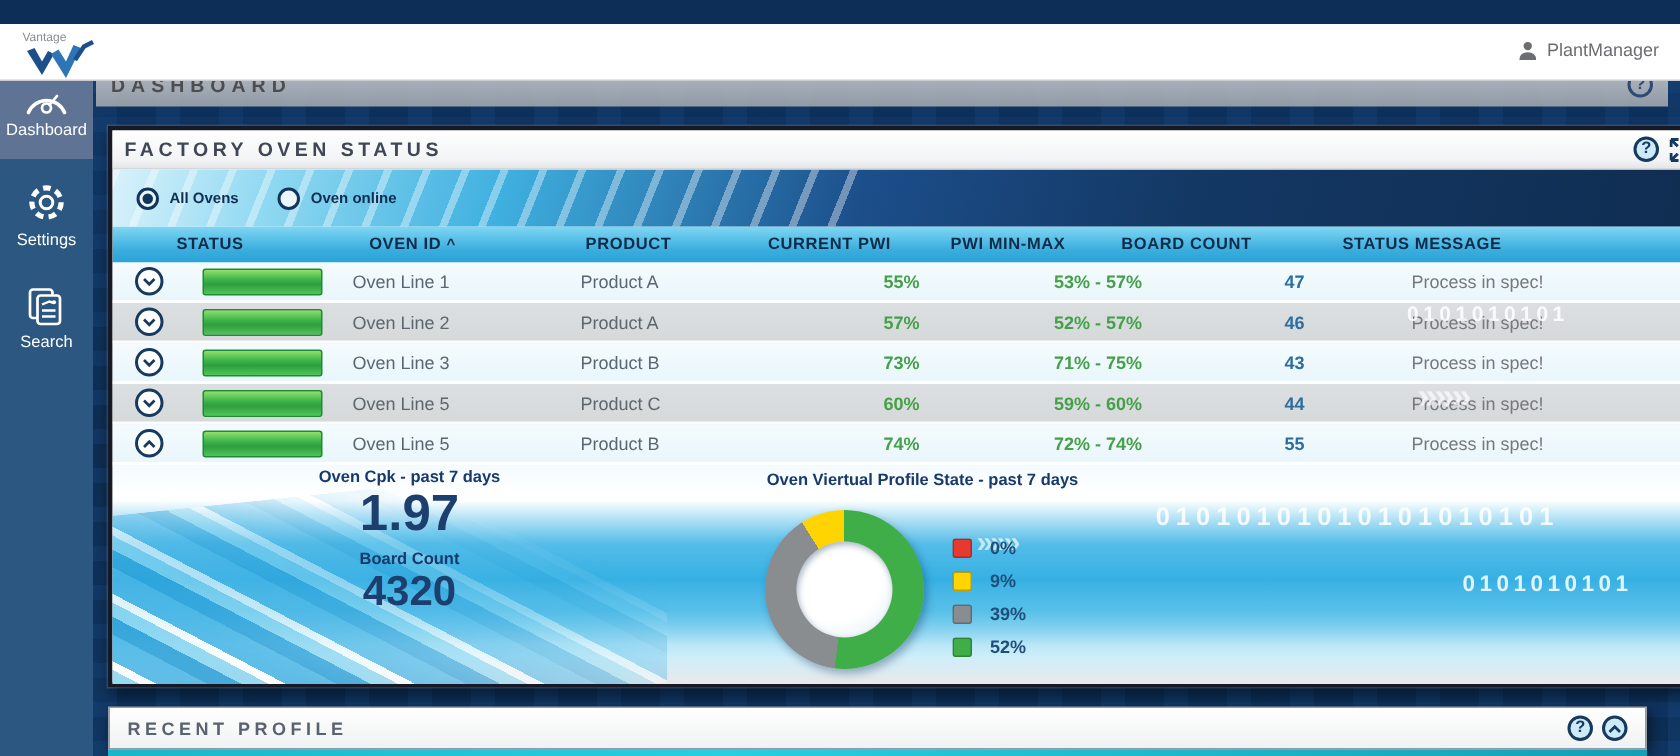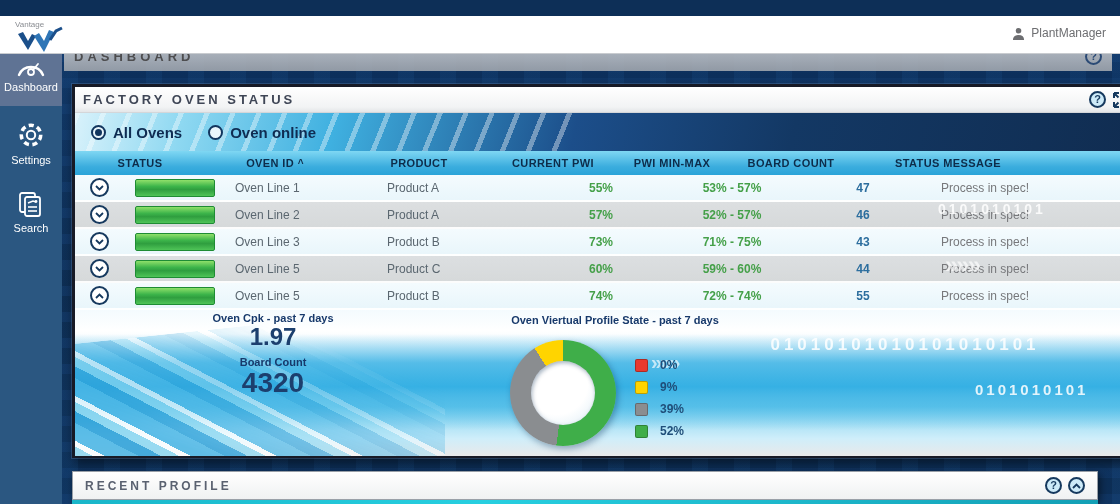--- a/index.html
+++ b/index.html
@@ -54,21 +54,21 @@
   .filters { height:38px; position:relative;
              background:linear-gradient(103deg,#d9f2fb 0%, #8ed8f1 10%, #3fb0e0 24%, #1c4e8a 46%, #133864 66%, #102c50 100%);
              display:flex; align-items:center; gap:26px; padding-left:16px; }
   .filters:before { content:""; position:absolute; inset:0;
              background:repeating-linear-gradient(112deg, rgba(255,255,255,.38) 0 5px, rgba(255,255,255,0) 5px 24px);
              width:46%; }
   .radio-opt { display:flex; align-items:center; gap:7px; position:relative; z-index:2; cursor:pointer; }
   .radio-circle { width:15px; height:15px; border-radius:50%; background:#eaf6fc; border:2px solid #12355e;
                   display:flex; align-items:center; justify-content:center; }
   .radio-dot { width:7px; height:7px; border-radius:50%; background:#12355e; }
-  .radio-label { color:#0f2c52; font-size:15px; font-weight:bold; }
+  .radio-label { color:#0f2c52; font-size:10px; font-weight:bold; }
 
   
   .grid { display:grid; grid-template-columns:48px 82px 140px 148px 120px 118px 120px 194px 48px; align-items:center; }
   .thead { height:24px; background:linear-gradient(180deg,#7fd7f3 0%, #3badde 65%, #2aa3d8 100%);
            font-size:11px; font-weight:bold; color:#0d2c4a; }
   .th { text-align:center; letter-spacing:.4px; }
   .th-left-span { grid-column:1 / 3; }
   .sort-caret { font-size:10px; }
 
   .trow { height:27px; border-bottom:2px solid rgba(255,255,255,.9); font-size:12px; color:#5b6770; position:relative;gap:12px; }
@@ -91,21 +91,21 @@
             background:linear-gradient(180deg,#f4fbfe 0%, #ffffff 14%, #e9f7fd 30%, #b9e6f6 48%, #7fd2ef 66%, #cfeefa 88%, #e9e9ea 100%); }
   .detail .cyan-band { position:absolute; left:0; top:24px; width:100%; height:96px;
             background:linear-gradient(180deg, rgba(41,171,226,0) 0%, rgba(41,171,226,.75) 30%, rgba(41,171,226,.9) 55%, rgba(41,171,226,0) 100%); }
   .detail .stripes { position:absolute; left:-30px; bottom:-20px; width:400px; height:150px;
             background:repeating-linear-gradient(32deg, #2a9fd8 0 10px, #8ed8f1 10px 18px, #ffffff 18px 23px, #49b5e5 23px 38px);
             transform:skewY(-6deg); opacity:.85;
             -webkit-mask-image:linear-gradient(25deg,#000 30%, rgba(0,0,0,0) 75%);
             mask-image:linear-gradient(25deg,#000 30%, rgba(0,0,0,0) 75%); }
   .cpk-block { position:absolute; left:118px; top:2px; width:160px; text-align:center; z-index:5; }
   .cpk-label { font-size:11px; font-weight:bold; color:#17396b; }
-  .cpk-value { font-size:24px; font-weight:bold; color:#1c3f6e; line-height:1.1; }
+  .cpk-value { font-size:34px; font-weight:bold; color:#1c3f6e; line-height:1.1; }
   .bc-label  { font-size:11px; font-weight:bold; color:#17396b; margin-top:6px; }
   .bc-value  { font-size:28px; font-weight:bold; color:#1c3f6e; line-height:1.1; }
   .chart-title { position:absolute; left:370px; top:4px; width:340px; text-align:center;
                  font-size:11px; font-weight:bold; color:#17396b; z-index:5; }
   .donut { position:absolute; left:435px; top:30px; width:106px; height:106px; border-radius:50%;
            box-shadow:2px 3px 6px rgba(0,40,80,.35); z-index:4; }
   .donut-hole { position:absolute; left:21px; top:21px; width:64px; height:64px; border-radius:50%;
                 background:radial-gradient(circle at 40% 35%, #ffffff 55%, #dcecf5 100%);
                 box-shadow:inset 1px 2px 4px rgba(0,40,80,.35); }
   .legend { position:absolute; left:560px; top:44px; z-index:5; }

